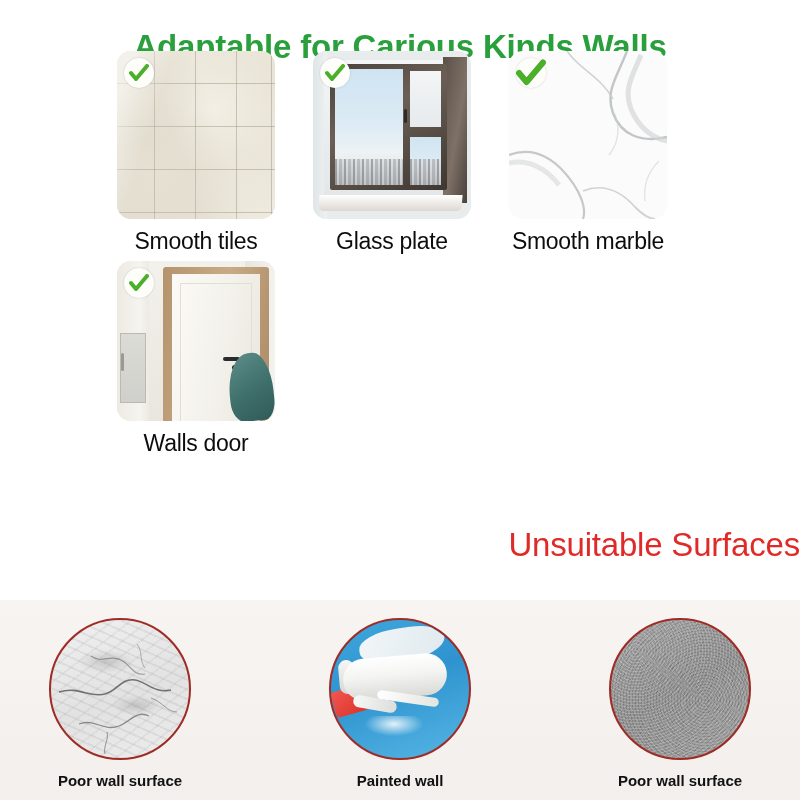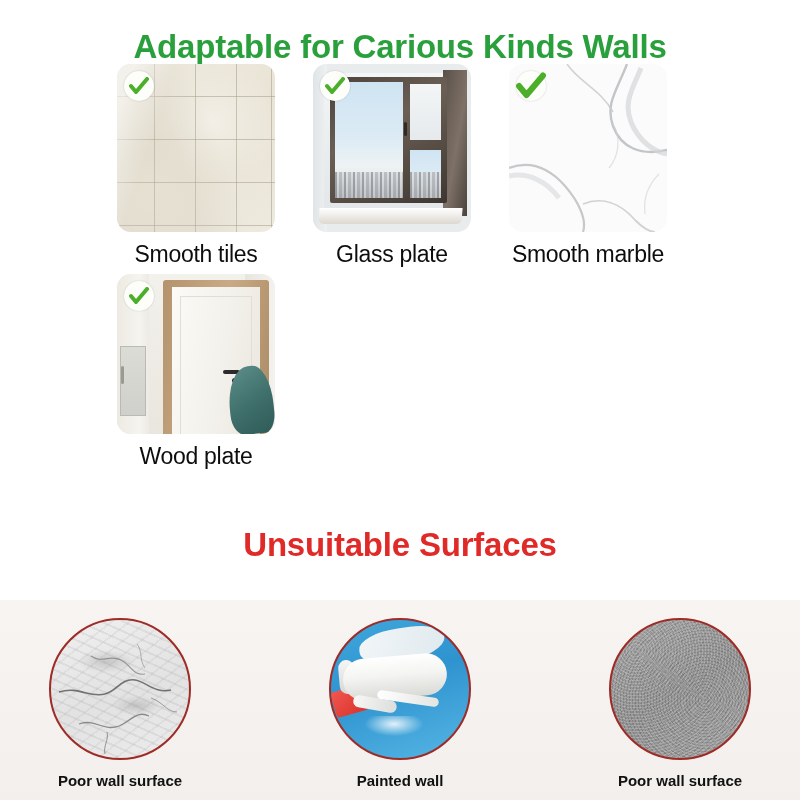--- a/index.html
+++ b/index.html
@@ -26,31 +26,31 @@
     font-weight: bold;
     color: #2aa03c;
     letter-spacing: -0.2px;
     margin-top: 24px;
   }
   .heading-red {
     position: absolute;
     top: 526px;
     left: 0;
     width: 800px;
-    text-align: center;
+    text-align: right;
     font-size: 33px;
-    font-weight: bold;
+    font-weight: normal;
     color: #e02a28;
     letter-spacing: -0.2px;
   }
 
   
   .grid {
     position: absolute;
-    top: 64px;
+    top: 51px;
     left: 112px;
     width: 580px;
   }
   .grid-row {
     display: flex;
     gap: 28px;
     margin-bottom: 6px;
   }
   .cell {
     width: 168px;
@@ -376,21 +376,21 @@
         <div class="door-inset"></div>
         <div class="door-knob"></div>
         <div class="door-knob2"></div>
         <div class="chair"></div>
         <div class="badge">
           <svg width="20" height="18" viewBox="0 0 20 18">
             <path d="M2 9 L7 15 L18 2" stroke="#4caf2a" stroke-width="4" fill="none" stroke-linecap="round" stroke-linejoin="round"></path>
           </svg>
         </div>
       </div>
-      <div class="cell-label">Wood plate</div>
+      <div class="cell-label">Walls door</div>
     </div>
 
 
   </div>
 </div>
 
 <div class="heading-red">Unsuitable Surfaces</div>
 
 <div class="unsuitable-panel">
   <div class="circles">

